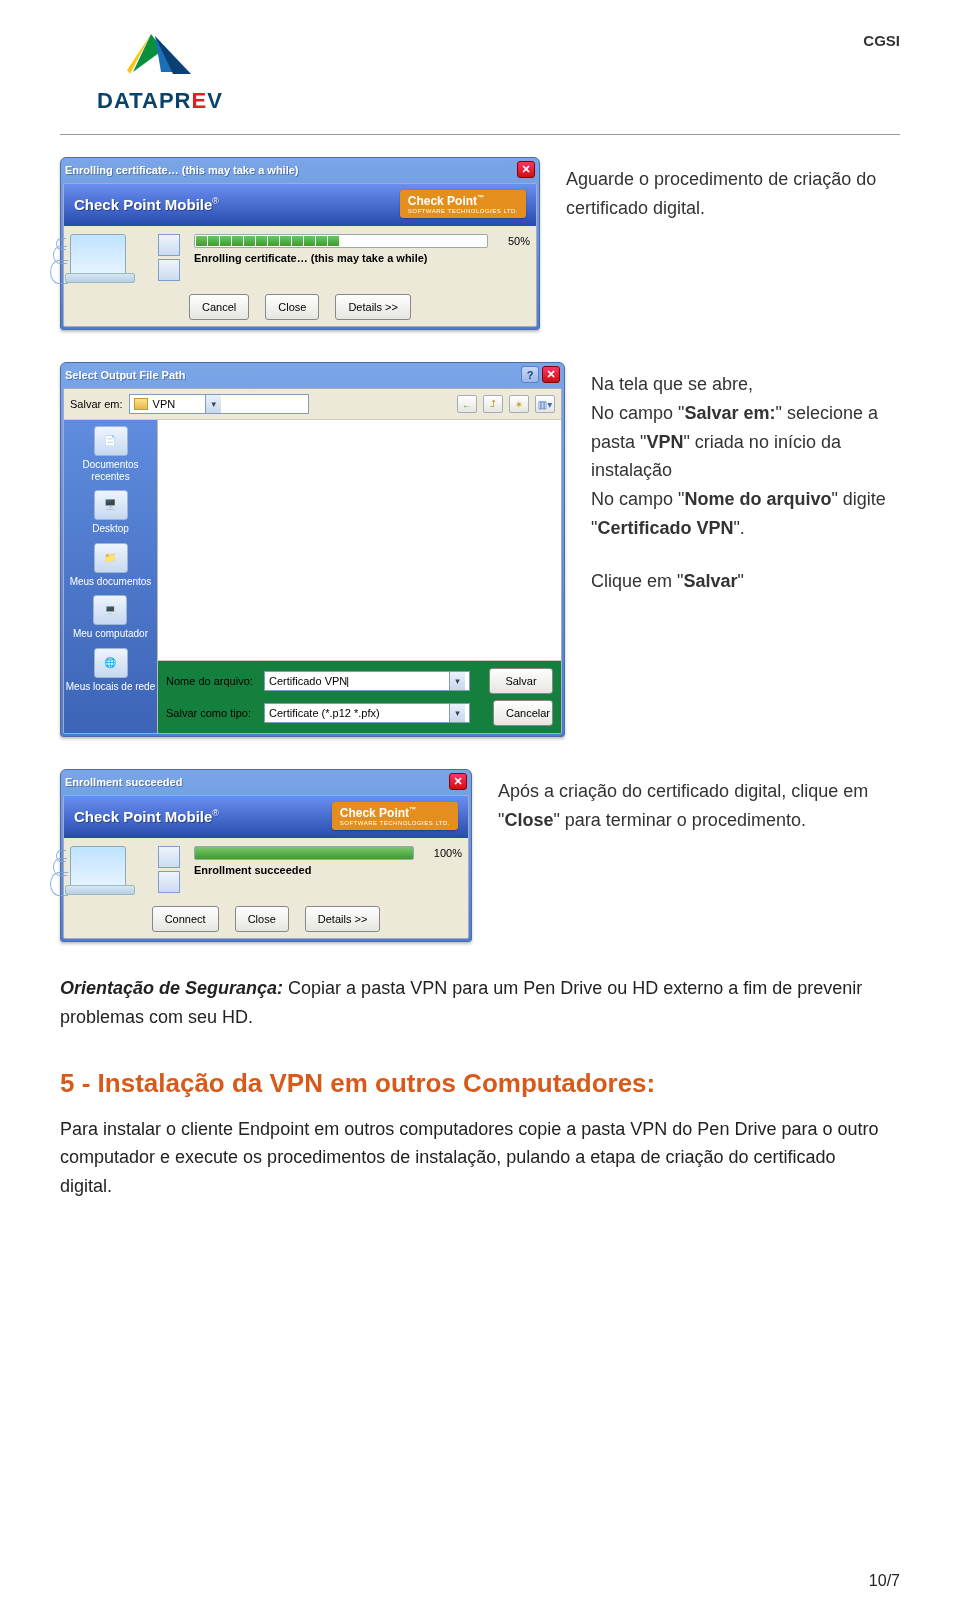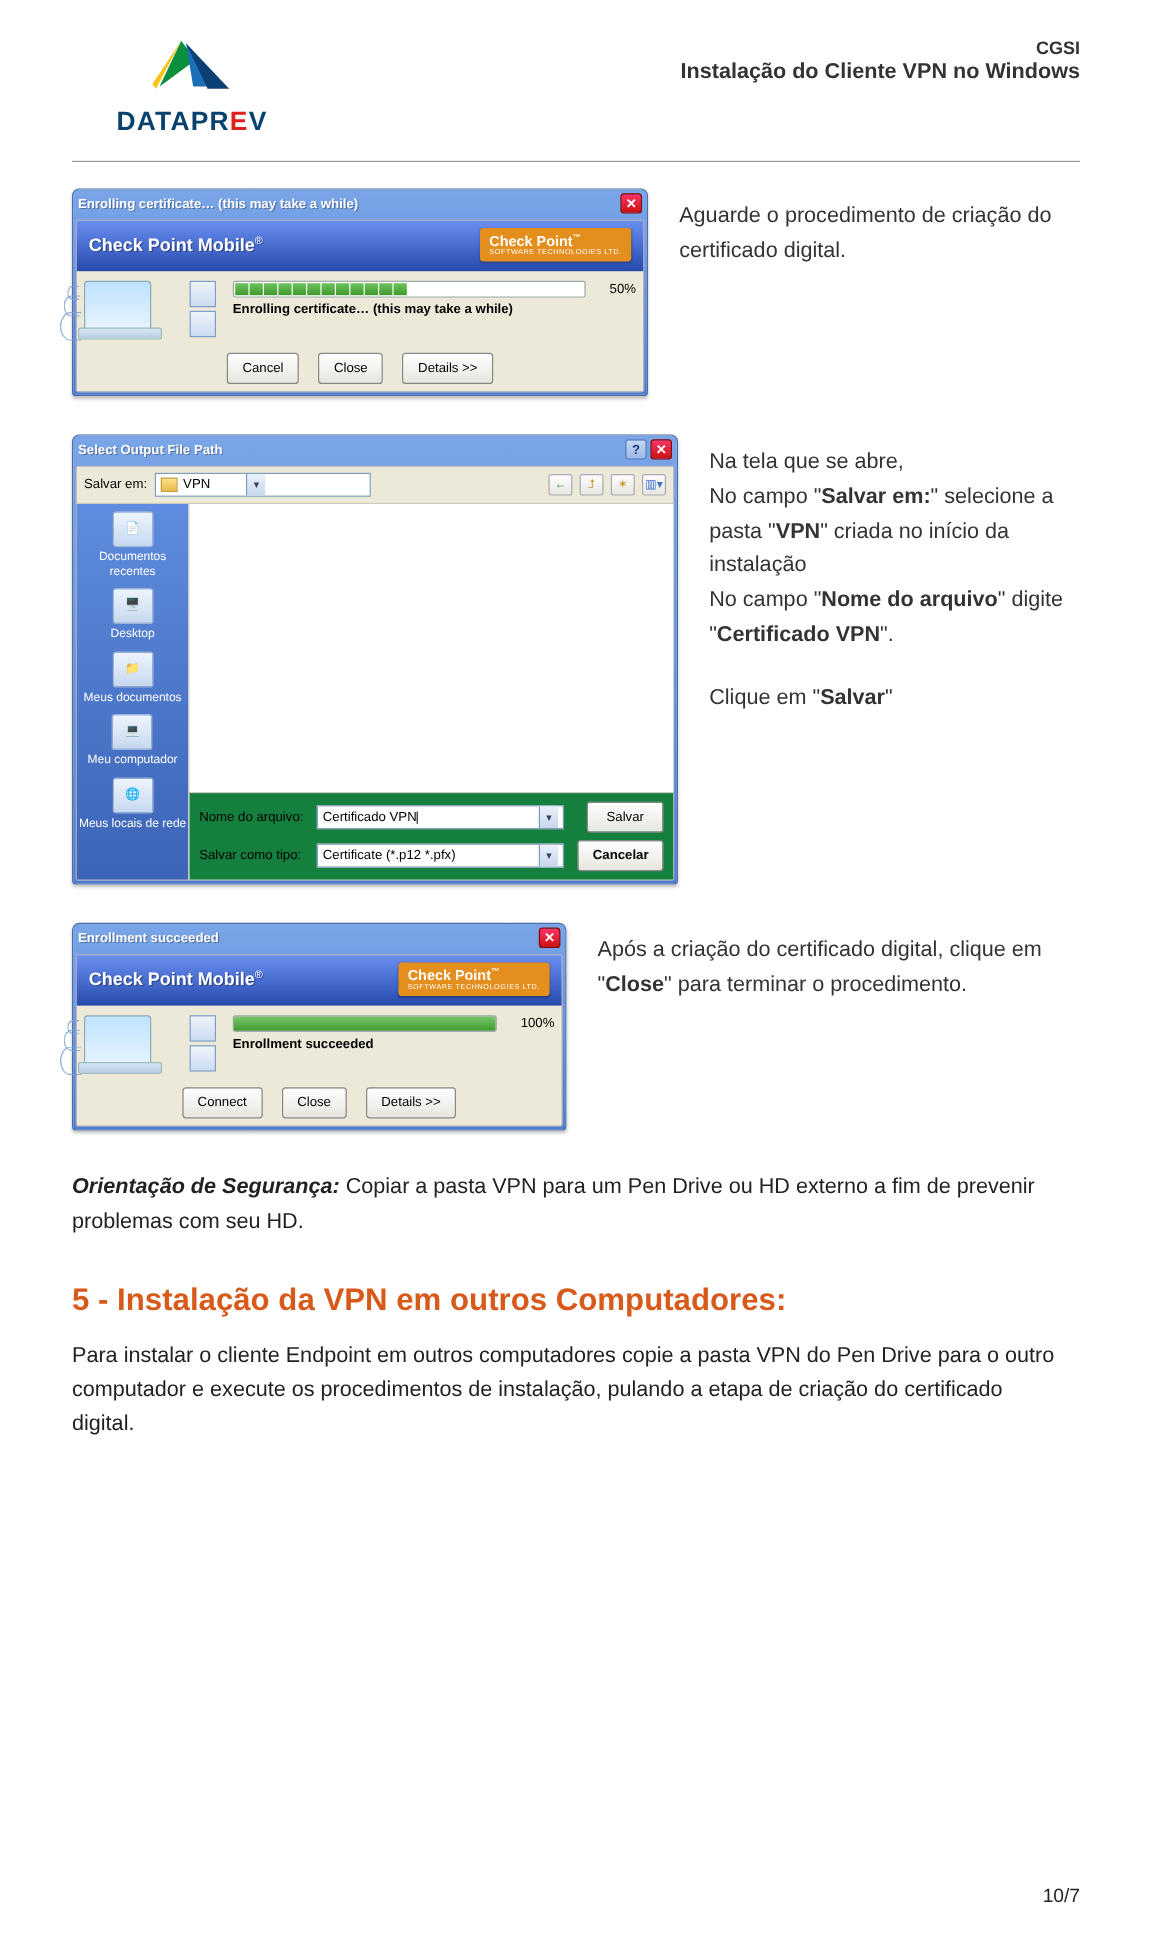--- a/index.html
+++ b/index.html
@@ -90,21 +90,20 @@
           <polygon points="8,42 26,4 38,20" fill="#0a8f3c"></polygon>
           <polygon points="5,44 26,4 2,40" fill="#f7c516"></polygon>
           <polygon points="30,6 60,42 36,42" fill="#1b6fb6"></polygon>
           <polygon points="30,6 66,44 48,44" fill="#0c3f73"></polygon>
         </svg>
       </div>
       <div class="logo-text"><span>DATAPR</span><span class="red">E</span><span>V</span></div>
     </div>
     <div class="header-titles">
       <div class="t1">CGSI</div>
-      <div class="t2">Instalação do Cliente  VPN no Windows</div>
     </div>
   </div>
   <hr class="hr">
 
   <div class="row">
     <div class="win" style="width:480px">
       <div class="titlebar">
         <span class="t">Enrolling certificate… (this may take a while)</span>
         <span class="close">✕</span>
       </div>
@@ -199,21 +198,21 @@
                 </span>
               <span class="small-right">
                   <span class="xpbtn" style="width:64px;text-align:center;">Salvar</span>
                 </span>
               <span class="lbl">Salvar como tipo:</span>
               <span class="txtinput">
                   <span>Certificate (*.p12 *.pfx)</span>
                   <span class="dd-btn">▾</span>
                 </span>
               <span class="small-right">
-                  <span class="xpbtn" style="width:72px;font-weight:bold;">Cancelar</span>
+                  <span class="xpbtn" style="width:60px;">Cancelar</span>
                 </span>
             </div>
           </div>
         </div>
       </div>
     </div>
     <div class="caption-col">
       <p class="caption">Na tela que se abre,</p>
       <p class="caption"><span>No campo "</span><span class="b">Salvar em:</span><span>" selecione a pasta "</span><span class="b">VPN</span><span>" criada no início da instalação</span></p>
       <p class="caption"><span>No campo "</span><span class="b">Nome do arquivo</span><span>" digite "</span><span class="b">Certificado VPN</span><span>".</span></p>

